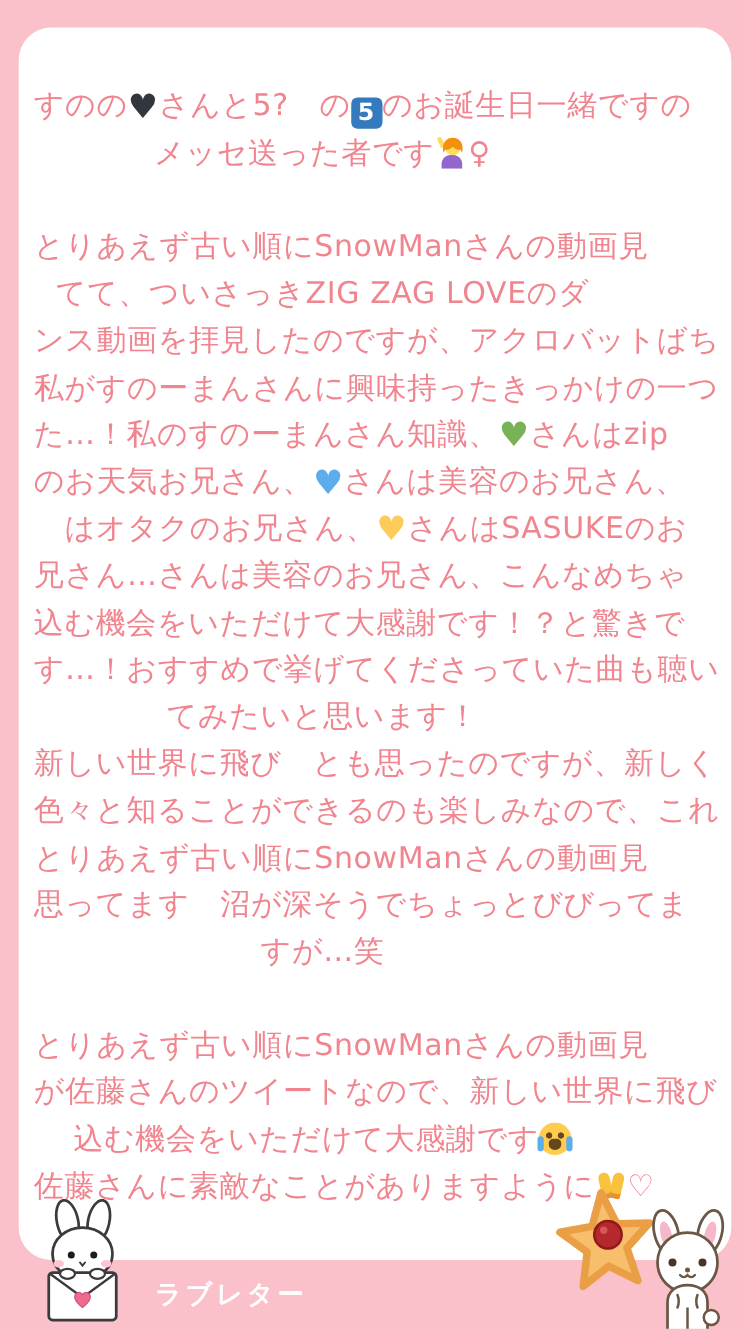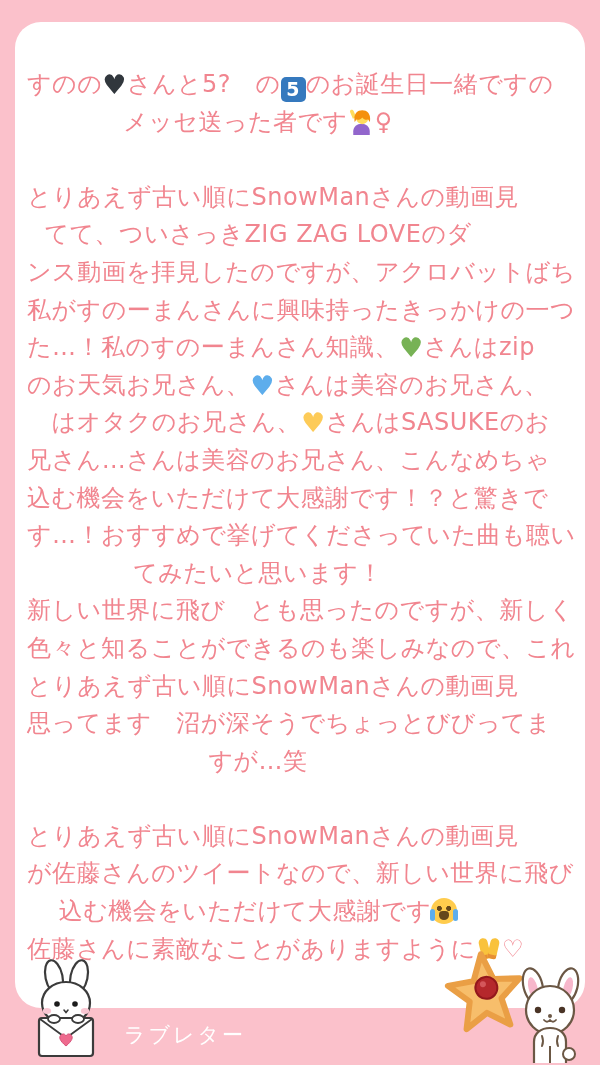--- a/index.html
+++ b/index.html
@@ -19,21 +19,21 @@
   .sob::before{content:"";position:absolute;top:11px;left:-1px;width:5px;height:12px;background:#5DADEC;
        border-radius:3px;box-shadow:23px 0 0 #5DADEC;}
   .sob::after{content:"";position:absolute;left:8px;top:13px;width:10px;height:9px;background:#65471B;
        border-radius:45% 45% 60% 60%;}
   .pray{width:26px;height:26px;position:relative;vertical-align:-5px;}
   .pray::before,.pray::after{content:"";position:absolute;top:2px;width:9px;height:21px;
        border-radius:6px 6px 3px 3px;background:#F9C23C;box-shadow:inset 0 -4px 0 #E78F33;}
   .pray::before{left:4px;transform:rotate(-13deg);}
   .pray::after{right:4px;transform:rotate(13deg);}
   .raise{vertical-align:-5px;}
-  .footer-label{position:absolute;left:124px;top:1021px;color:#FFFFFF;font-size:21px;font-weight:normal;
+  .footer-label{position:absolute;left:124px;top:1021px;color:#FFFFFF;font-size:21px;font-weight:bold;
        letter-spacing:3px;}
   .mascot{position:absolute;}
   .m-left{left:16px;top:958px;}
   .m-star{left:445px;top:950px;transform:rotate(-6deg);}
   .m-rabbit{left:504px;top:966px;}
 </style>
 </head>
 <body>
 
 <div class="canvas">

